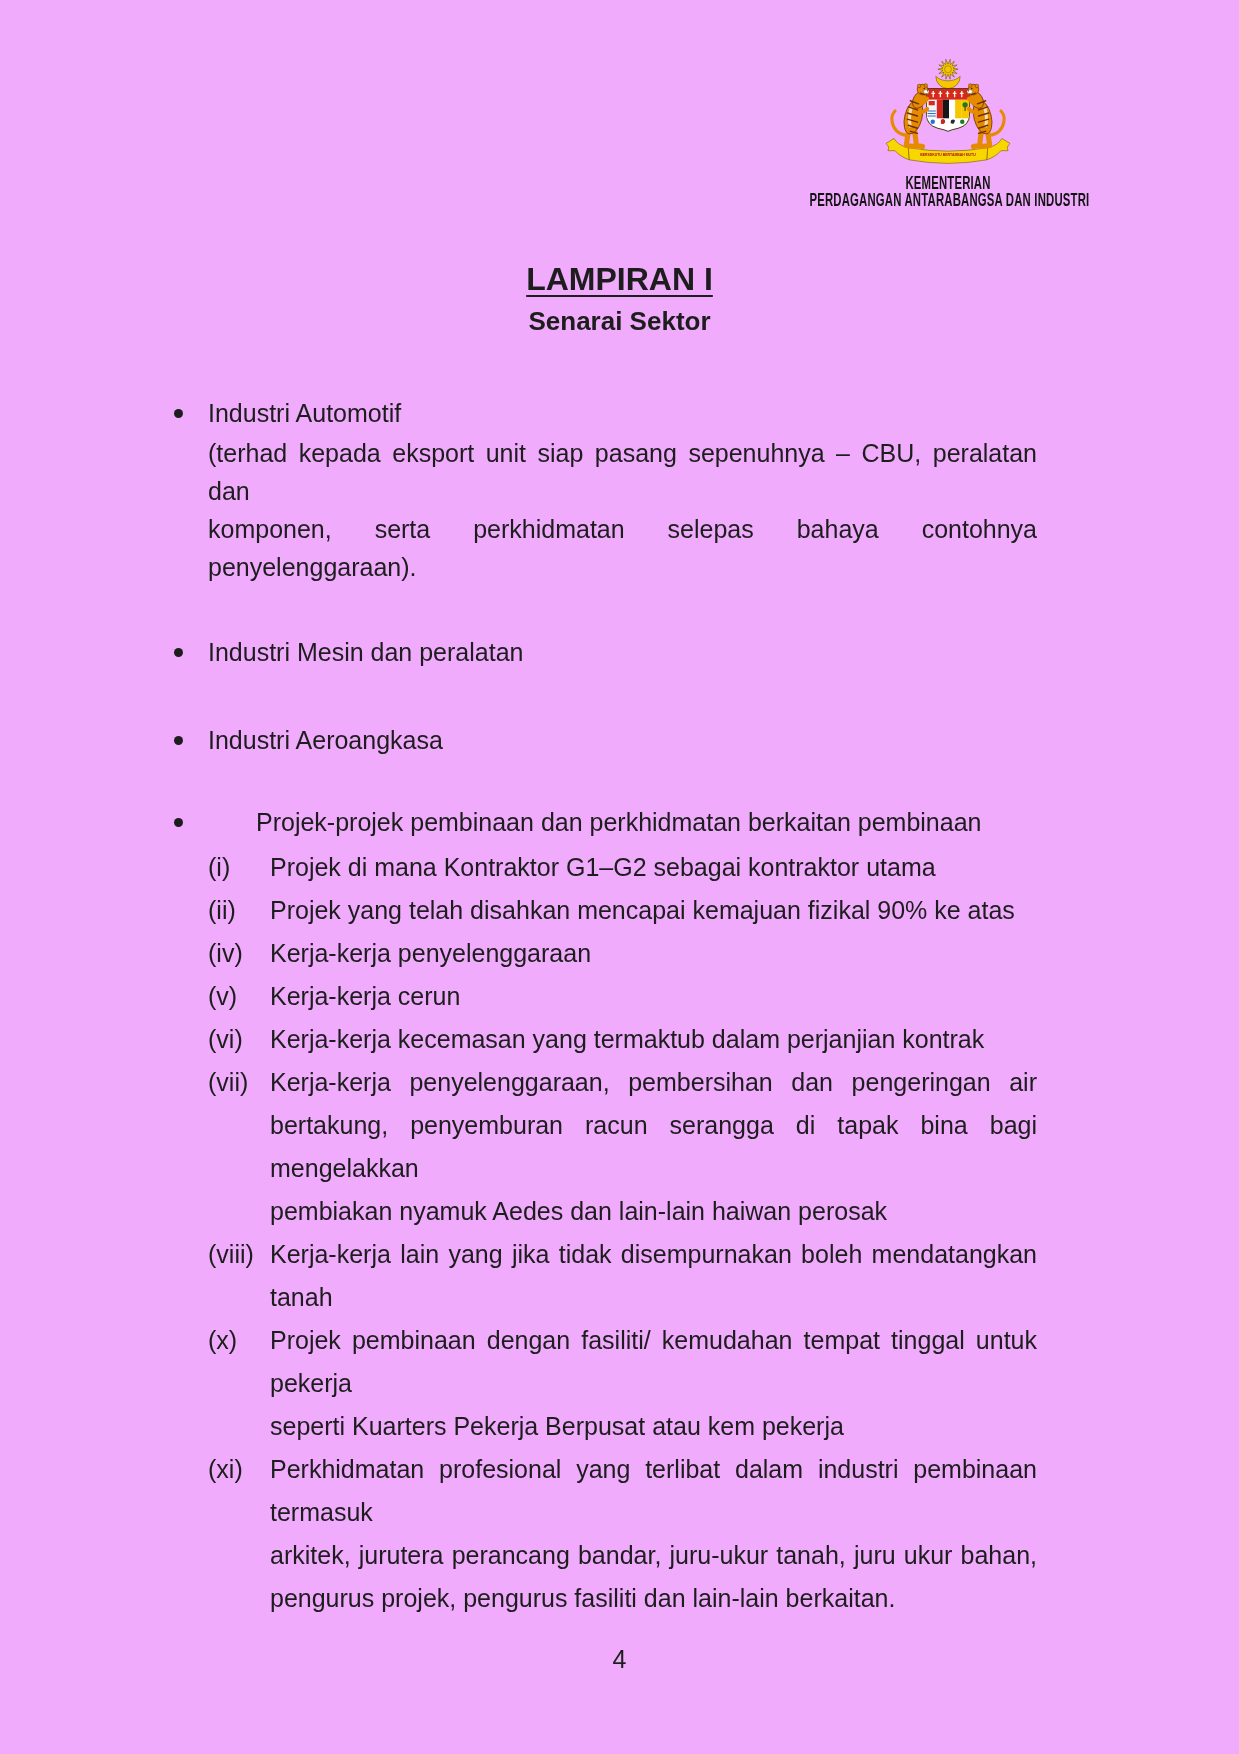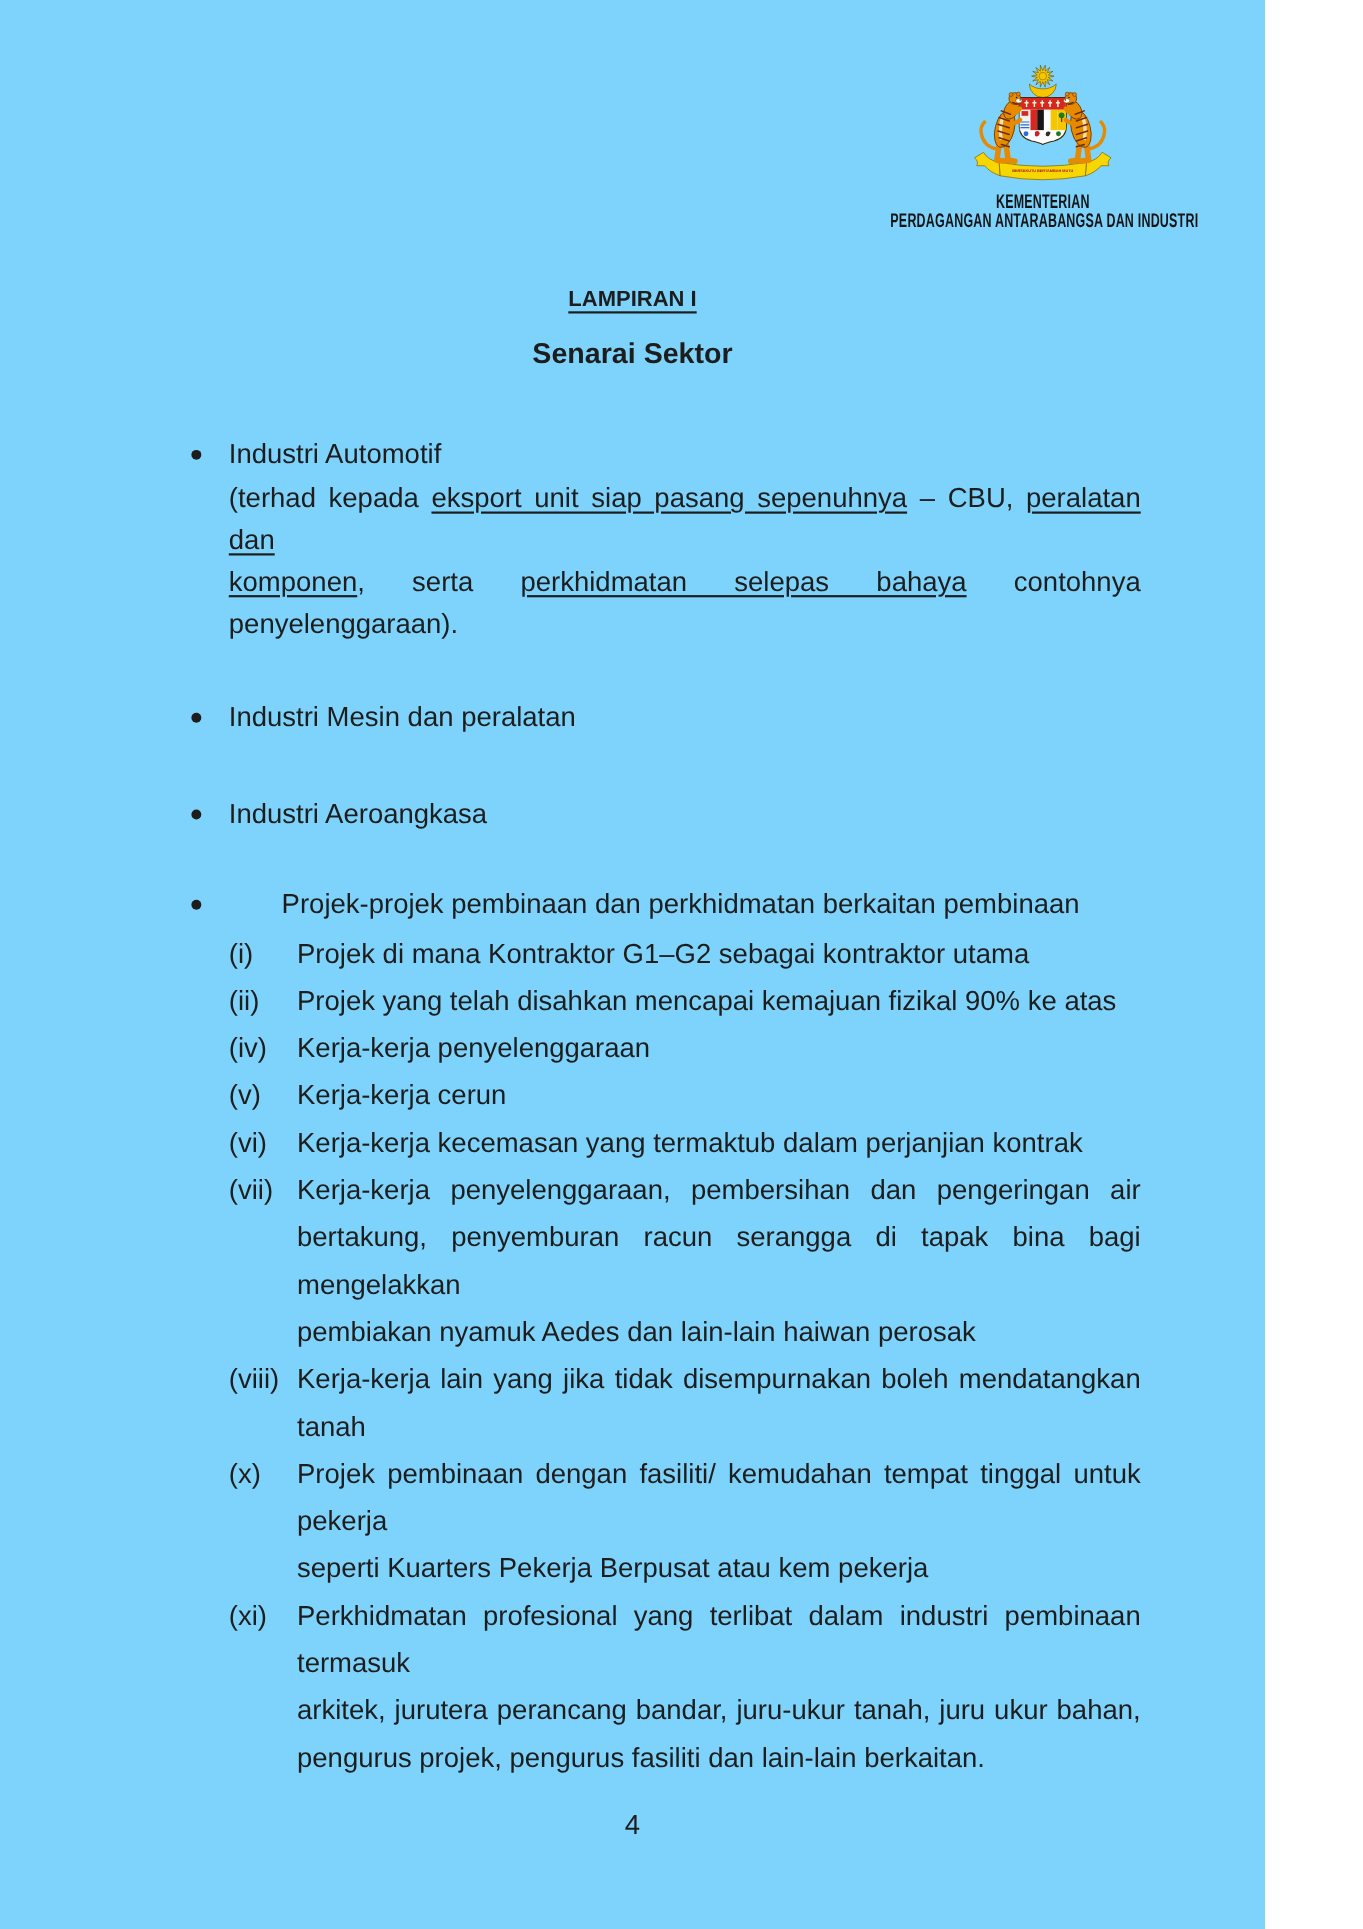--- a/index.html
+++ b/index.html
@@ -1,33 +1,33 @@
 <!DOCTYPE html>
 <html><head>
 <meta charset="utf-8">
 <style>
   html,body{margin:0;padding:0;background:#ffffff;}
-  .page{position:relative;width:1150px;height:1754px;background:#7dd3fc;overflow:hidden;
+  .page{position:relative;width:1239px;height:1754px;background:#f0abfc;overflow:hidden;
         font-family:"Liberation Sans",sans-serif;color:#1d1d1d;}
   .crest{position:absolute;left:879px;top:56px;}
   .ministry{position:absolute;left:728px;top:175px;width:440px;text-align:center;font-weight:bold;color:#141414;
             transform:scaleX(.63);transform-origin:50% 0;white-space:nowrap;}
   .ministry .l1{font-size:18px;line-height:17px;letter-spacing:.3px;}
   .ministry .l2{font-size:18px;line-height:16px;letter-spacing:.3px;}
-  .title{position:absolute;top:261px;left:0;width:100%;text-align:center;font-size:20px;font-weight:bold;
+  .title{position:absolute;top:261px;left:0;width:100%;text-align:center;font-size:32px;font-weight:bold;
          text-decoration:underline;text-decoration-thickness:2px;text-underline-offset:5px;}
   .subtitle{position:absolute;top:306px;left:0;width:100%;text-align:center;font-size:26px;font-weight:bold;}
   .content{position:absolute;left:172px;top:392px;width:865px;font-size:25px;}
   .bullet-row{display:flex;line-height:42px;}
   .bullet-row .dot{width:36px;flex:none;position:relative;}
   .dot::before{content:"";position:absolute;left:2px;top:17px;width:9px;height:9px;border-radius:50%;background:#1d1d1d;}
   .b1para{margin-left:36px;width:829px;}
   .pline{line-height:38px;}
   .j{text-align:justify;text-align-last:justify;}
-  .u{text-decoration:underline;text-decoration-thickness:2px;text-underline-offset:4px;}
+  .u{text-decoration-thickness:2px;text-underline-offset:4px;}
   .mt-b2{margin-top:45px;}.mt-b3{margin-top:46px;}.mt-b4{margin-top:40px;gap:48px;}
   .sublist{margin-left:36px;margin-top:3px;}
   .subitem{display:flex;}
   .subitem .num{width:62px;flex:none;line-height:43px;}
   .subitem .body{width:767px;flex:none;}
   .sline{line-height:43px;}
   .pagenum{position:absolute;top:1645px;left:0;width:100%;text-align:center;font-size:25px;}
 </style>
 </head>
 <body>

